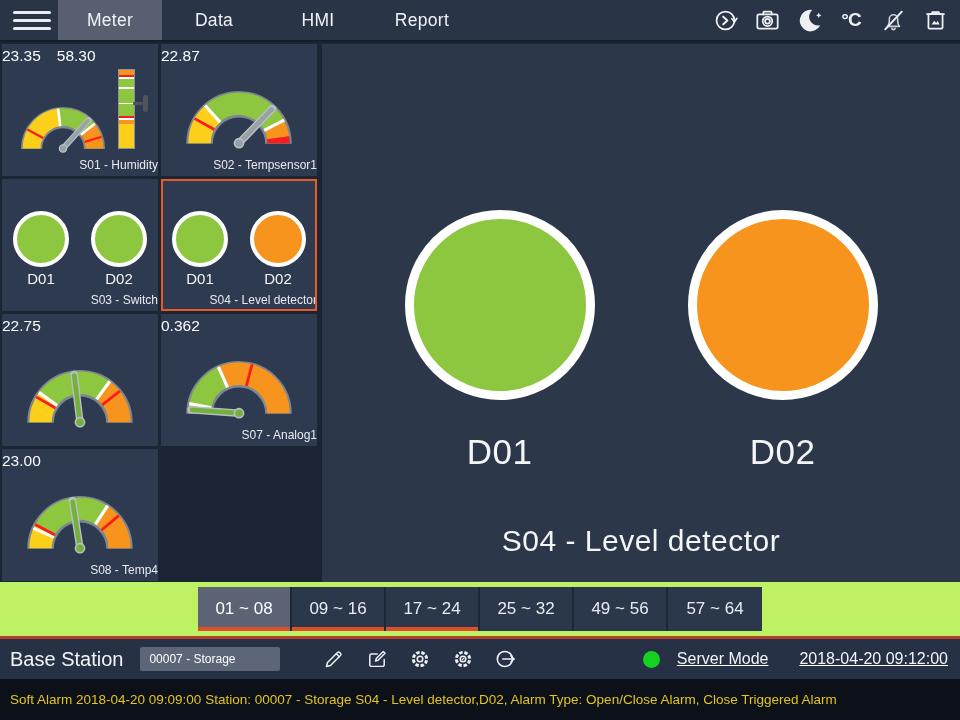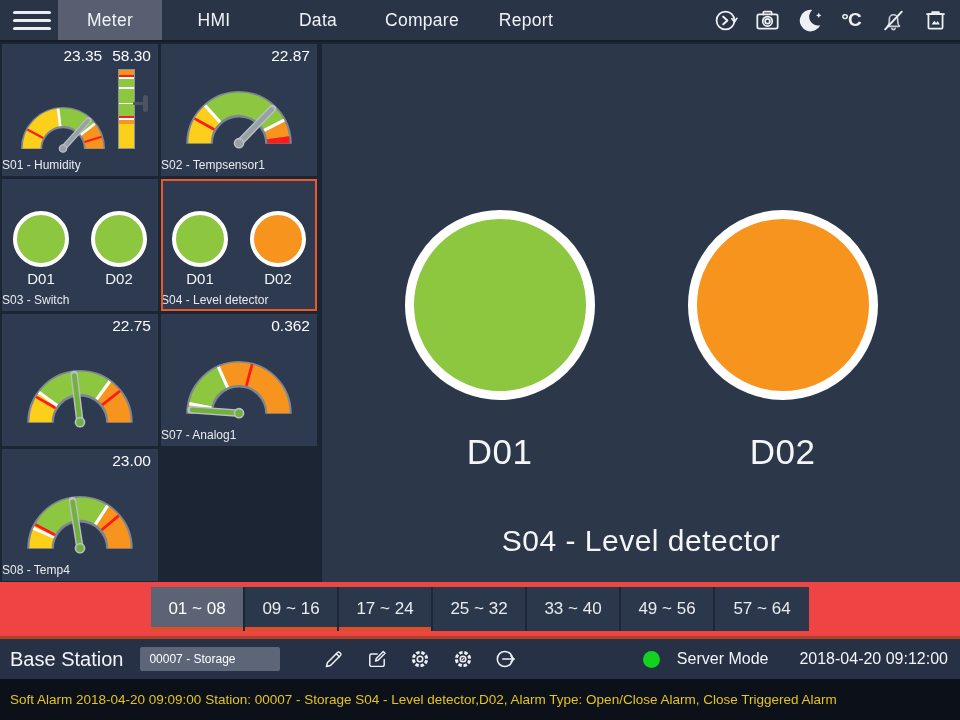--- a/index.html
+++ b/index.html
@@ -19,66 +19,66 @@
   .hicon{width:28px;height:28px;display:flex;align-items:center;justify-content:center;cursor:pointer;}
   .hicon svg{width:27px;height:27px;}
   .c-unit{font-size:19px;font-weight:600;color:#eef1f4;letter-spacing:-1px;}
 
   
   .content{display:flex;height:540px;background:#1c2534;}
   .sidebar{width:317px;margin:2px 3px 0 2px;display:grid;grid-template-columns:156px 156px;
            grid-auto-rows:132px;gap:3px;}
   .tile{background:#2e3a50;position:relative;display:flex;flex-direction:column;cursor:pointer;}
   .tile.selected{outline:2px solid var(--selection,#e85a2b);outline-offset:-2px;}
-  .tile-values{height:21px;display:flex;justify-content:flex-end;gap:10px;padding:3px 7px 0 0;
+  .tile-values{height:21px;display:flex;justify-content:flex-start;gap:16px;padding:3px 7px 0 0;
                font-size:15.5px;color:#fbfcfd;}
   .tile-body{flex:1;display:flex;align-items:center;justify-content:center;}
   .tile-body.s01{align-items:flex-end;gap:4px;padding-bottom:4px;}
-  .tile-label{height:18px;text-align:left;font-size:12px;color:#e8ebef;}
+  .tile-label{height:18px;text-align:right;font-size:12px;color:#e8ebef;}
   .bar-wrap{position:relative;width:30px;height:80px;margin-bottom:5px;}
   .bar{width:15px;height:78px;border:1px solid #8a929b;display:flex;flex-direction:column;}
   .bar i{display:block;width:100%;}
   .bar-handle{position:absolute;left:15px;width:15px;height:17px;}
   .bar-handle .bh-line{position:absolute;left:0;top:7px;width:10px;height:3px;background:#4c545c;border-radius:1px;}
   .bar-handle .bh-grip{position:absolute;right:0;top:0;width:5px;height:17px;background:#4c545c;border-radius:2.5px;}
 
   .sw-row{display:flex;gap:22px;margin-top:2px;}
   .sw-col{display:flex;flex-direction:column;align-items:center;}
   .sw-dot{width:48px;height:48px;border-radius:50%;border:4px solid #fff;}
   .sw-label{margin-top:3px;font-size:15px;color:#f2f4f6;}
 
   .main{flex:1;margin-top:2px;background:#2c3849;display:flex;flex-direction:column;}
   .main-points{margin-top:166px;display:flex;justify-content:space-around;padding:0 36px;}
   .big-col{display:flex;flex-direction:column;align-items:center;}
   .big-dot{width:172px;height:172px;border:9px solid #fff;border-radius:50%;}
   .big-label{margin-top:32px;font-size:35px;color:#f3f5f7;letter-spacing:.5px;}
   .main-title{margin-top:52px;text-align:center;font-size:30px;color:#f3f5f7;letter-spacing:.5px;}
 
   
-  .pagebar{height:54px;background:#ef4444;display:flex;justify-content:center;text-align:right;}
+  .pagebar{height:54px;background:#bef264;display:flex;justify-content:center;text-align:right;}
   .pages{display:flex;margin-top:5px;height:44px;}
   .pagebtn{width:94px;box-sizing:border-box;border-right:2px solid #1d2737;background:#2b374a;
            display:flex;align-items:center;justify-content:center;font-size:17px;color:#e9ecf0;
            position:relative;cursor:pointer;}
   .pagebtn:last-child{border-right:none;}
   .pagebtn.active{background:#5b6375;color:#fff;}
   .pagebtn.marked::after{content:"";position:absolute;left:0;right:0;bottom:0;height:4px;
            background:var(--accent,#dd4f2a);}
 
   .red-divider{height:3px;background:#b04128;}
 
   
   .statusbar{height:40px;background:#263145;display:flex;align-items:center;padding:0 10px;}
   .sb-label{font-size:20px;color:#f2f4f6;}
   .sb-select{margin-left:17px;width:122px;background:#5d6678;border-radius:2px;padding:5px 9px;
              font-size:12px;color:#fff;white-space:nowrap;cursor:pointer;}
   .sb-icons{margin-left:42px;display:flex;gap:19px;}
   .sb-icon{width:24px;height:24px;cursor:pointer;}
   .sb-icon svg{width:24px;height:24px;}
-  .sb-right{margin-left:auto;display:flex;align-items:center;}
+  .sb-right{margin-left:auto;display:flex;align-items:center;text-decoration:underline;}
   .status-dot{width:17px;height:17px;border-radius:50%;background:var(--ok,#14d21f);}
   .sb-mode{margin-left:17px;font-size:16px;color:#f2f4f6;}
   .sb-time{margin-left:31px;margin-right:2px;font-size:16px;color:#f2f4f6;}
 
   
   .alarm-bar{height:41px;background:#0b1019;display:flex;align-items:center;padding:0 10px;
              font-size:13.5px;color:var(--alarmtext,#e4c41e);white-space:nowrap;overflow:hidden;}
 </style>
 </head>
 <body>
@@ -86,23 +86,22 @@
 <div class="page">
 
   <div class="header">
     <div class="burger">
         <span></span>
         <span></span>
         <span></span>
       </div>
     <div class="tabs">
         <div class="tab active">Meter</div>
+        <div class="tab">Data</div>
         <div class="tab">HMI</div>
-        <div class="tab">Data</div>
-        <div class="tab">Compare</div>
         <div class="tab">Report</div>
       </div>
     <div class="hicons">
         <div class="hicon">
           <svg viewBox="0 0 26 26" fill="none" stroke="#eef1f4" stroke-linecap="round" stroke-linejoin="round" stroke-width="1.7">
             <circle cx="13" cy="13" r="8.6"></circle>
             <polyline points="10.8 9.3 14.8 13 10.8 16.7" stroke-width="1.9"></polyline>
             <path d="M24 10.8 L21.6 14.4 L19 11.2" stroke-width="1.5"></path>
           </svg>
         </div>
@@ -315,21 +314,20 @@
       <div class="main-title">S04 - Level detector</div>
     </div>
   </div>
 
   <div class="pagebar">
     <div class="pages">
         <div class="pagebtn active marked">01 ~ 08</div>
         <div class="pagebtn marked">09 ~ 16</div>
         <div class="pagebtn marked">17 ~ 24</div>
         <div class="pagebtn">25 ~ 32</div>
-        <div class="pagebtn">33 ~ 40</div>
         <div class="pagebtn">49 ~ 56</div>
         <div class="pagebtn">57 ~ 64</div>
       </div>
   </div>
 
   <div class="red-divider"></div>
 
   <div class="statusbar">
     <span class="sb-label">Base Station</span>
     <div class="sb-select">00007 - Storage</div>

